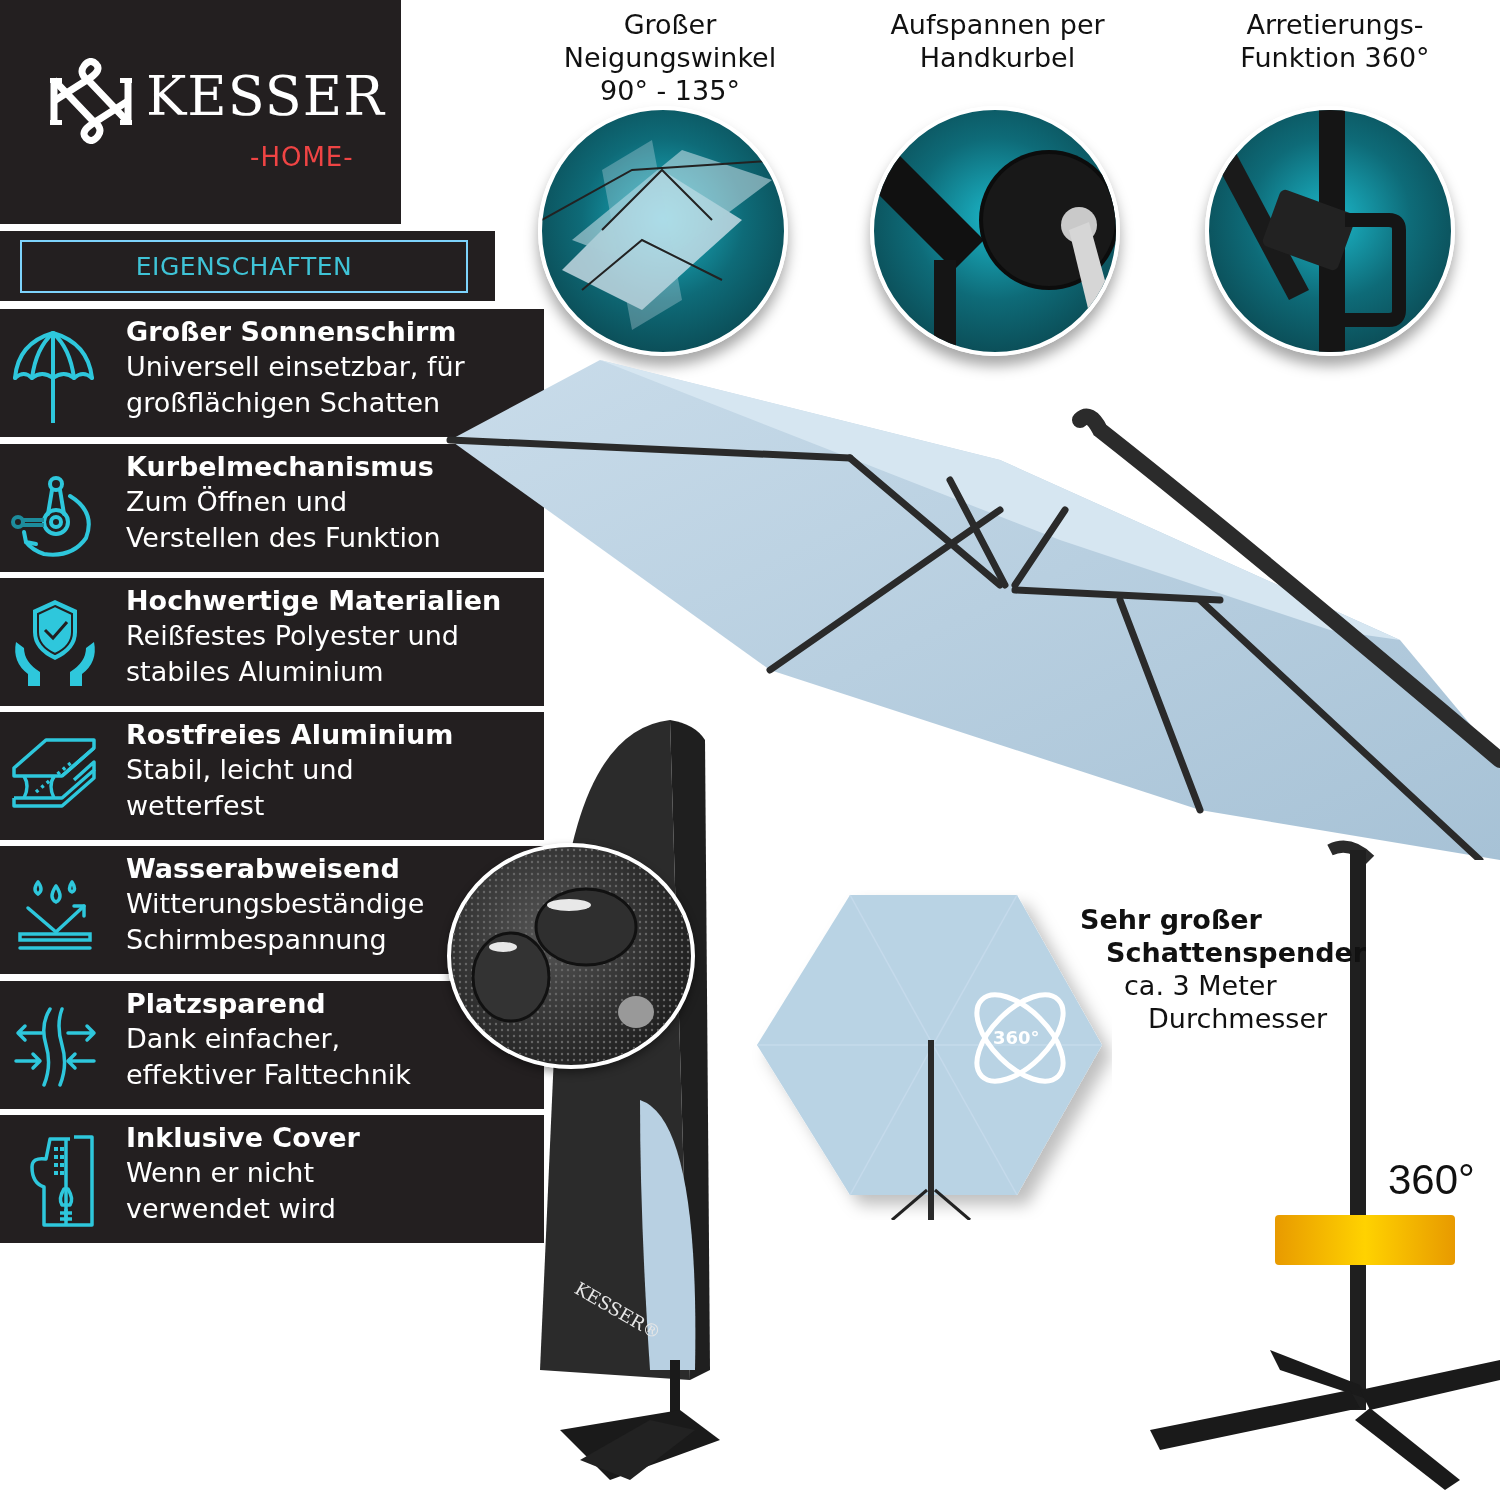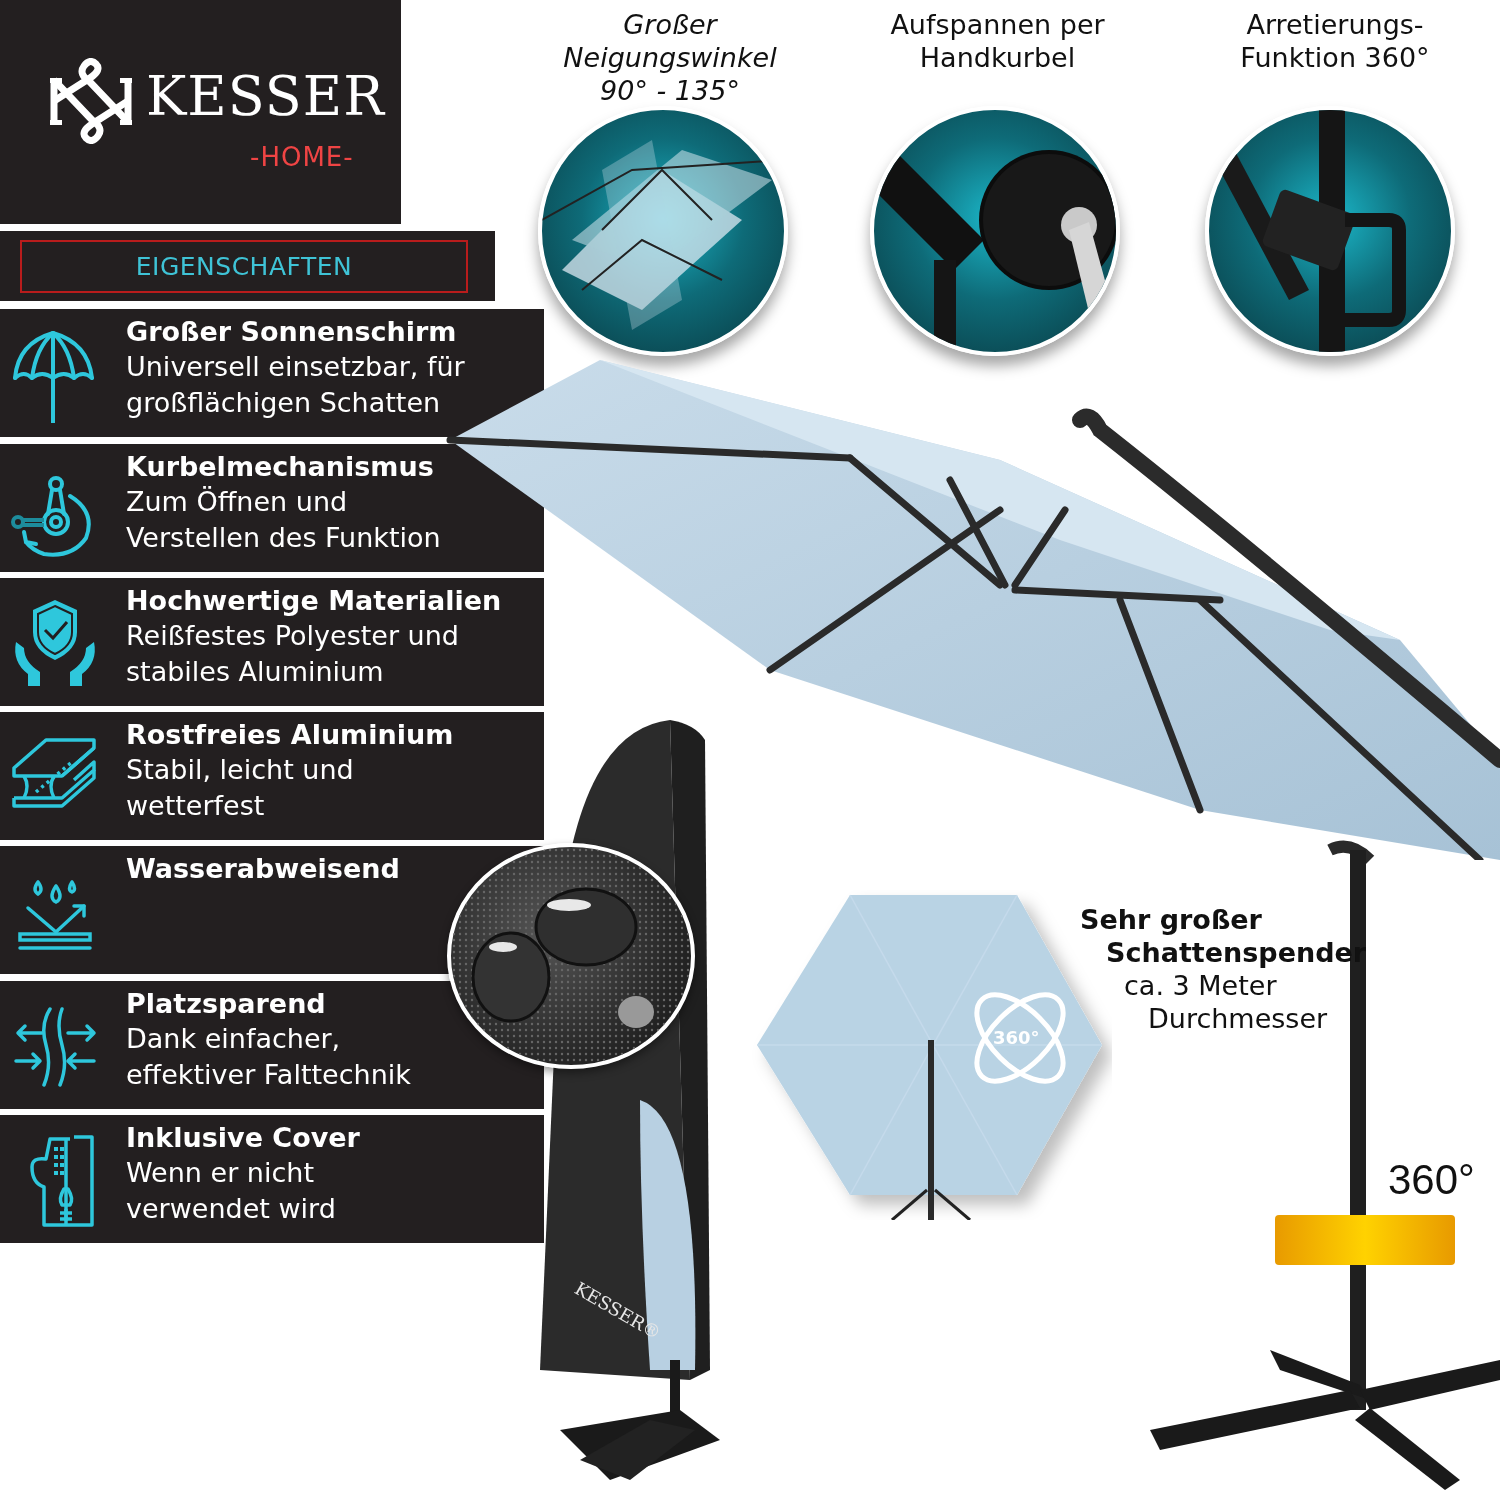--- a/index.html
+++ b/index.html
@@ -8,21 +8,21 @@
 
   
   .left { position: absolute; left: 0; top: 0; width: 496px; height: 1380px; }
   .logo-box { position: absolute; left: 0; top: 0; width: 401px; height: 224px; background: #231f20; }
   .logo-mark { position: absolute; left: 50px; top: 58px; width: 82px; width: 82px; height: 86px; }
   .logo-word { position: absolute; left: 146px; top: 70px; font-family: "DejaVu Serif", serif; color: #fff; font-size: 54px; letter-spacing: 1px; line-height: 1; }
   .logo-reg { position: absolute; left: 412px; top: 72px; color: #fff; font-size: 22px; font-weight: bold; }
   .logo-sub { position: absolute; left: 250px; top: 142px; color: #ef4444; font-size: 26px; letter-spacing: 1px; }
 
   .eig-box { position: absolute; left: 0; top: 231px; width: 495px; height: 70px; background: #231f20; }
-  .eig-frame { position: absolute; left: 20px; top: 9px; width: 448px; height: 53px; border: 2px solid #b91c1c; display: flex; align-items: center; justify-content: center; }
+  .eig-frame { position: absolute; left: 20px; top: 9px; width: 448px; height: 53px; border: 2px solid #7dd3fc; display: flex; align-items: center; justify-content: center; }
   .eig-label { color: #3fc3d6; font-size: 25px; letter-spacing: 0.5px; }
 
   .feature { position: absolute; left: 0; width: 544px; height: 128px; background: #231f20; }
   .feature .ico { position: absolute; left: 10px; top: 14px; width: 90px; height: 100px; }
   .feature .txt { position: absolute; left: 126px; top: 6px; right: 6px; color: #fff; }
   .feature .ttl { font-weight: bold; font-size: 27px; line-height: 34px; white-space: nowrap; }
   .feature .desc { font-size: 27px; line-height: 36px; white-space: pre-line; }
 
   
   .hdr { position: absolute; text-align: center; color: #111; font-size: 27px; line-height: 33px; white-space: pre-line; }
@@ -149,20 +149,22 @@
         <path d="M46 26 Q38 38 46 42 Q54 38 46 26"></path>
         <path d="M62 22 Q57 30 62 32 Q67 30 62 22"></path>
         <path d="M18 48 L46 72 L74 46"></path>
           <path d="M74 46 L64 46 M74 46 L74 56"></path>
         <path d="M10 74 L80 74 L80 80 L10 80 Z"></path>
         <path d="M10 88 L80 88"></path>
       </g>
     </svg>
     <div class="txt">
       <div class="ttl">Wasserabweisend</div>
+      <div class="desc">Witterungsbeständige
+Schirmbespannung</div>
     </div>
   </div>
 
   <div class="feature" style="top:981px">
     <svg class="ico" viewBox="0 0 90 100">
       <g fill="none" stroke="#2ec7dc" stroke-width="3.5" stroke-linecap="round">
         <path d="M40 14 Q30 30 36 50 Q42 70 34 90"></path>
         <path d="M52 14 Q46 30 52 50 Q58 70 50 90"></path>
         <path d="M32 38 L8 38 M8 38 L15 31 M8 38 L15 45"></path>
         <path d="M58 38 L84 38 M84 38 L77 31 M84 38 L77 45"></path>
@@ -198,21 +200,21 @@
     </svg>
     <div class="txt">
       <div class="ttl">Inklusive Cover</div>
       <div class="desc">Wenn er nicht
 verwendet wird</div>
     </div>
   </div>
 
 </div>
 
-<div class="hdr" style="left:540px; top:8px; width:260px;font-style:italic;">Großer
+<div class="hdr" style="left:540px; top:8px; width:260px;">Großer
 Neigungswinkel
 90° - 135°</div>
 <div class="hdr" style="left:870px; top:8px; width:255px;">Aufspannen per
 Handkurbel</div>
 <div class="hdr" style="left:1205px; top:8px; width:260px;">Arretierungs-
 Funktion 360°</div>
 
 <div class="circle" style="left:538px; top:106px;">
   <svg width="250" height="250" viewBox="0 0 250 250">
     <g opacity="0.75" fill="#dce9f2">

